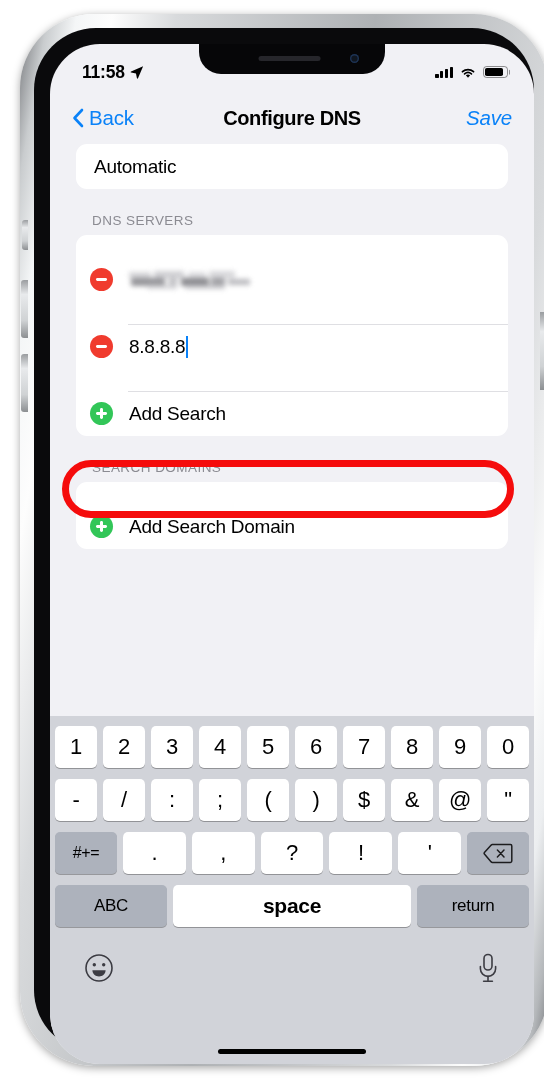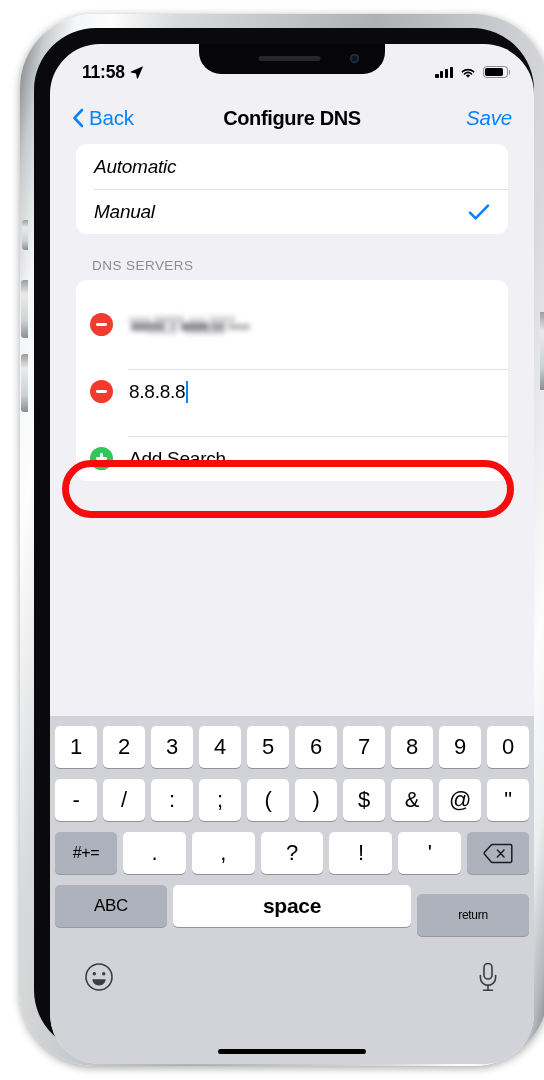--- a/index.html
+++ b/index.html
@@ -207,21 +207,20 @@
   }
   .row {
     position: relative;
     display: flex;
     align-items: center;
     height: 45px;
     padding: 0 18px;
     font-size: 19px;
     color: #000;
     letter-spacing: -.25px;
-    font-style: italic;
   }
   .row + .row::before {
     content: "";
     position: absolute;
     left: 18px; right: 0; top: 0;
     height: 1px;
     background: #dfdfe3;
   }
   .check {
     margin-left: auto;
@@ -359,21 +358,21 @@
   }
   .key.dark {
     background: #adb2bc;
     box-shadow: 0 1px 0 rgba(0,0,0,.28);
   }
   .kb-row.r3 { padding: 0 5px; }
   .kb-row.r3 .key.dark { flex: 0 0 62px; font-size: 16px; }
   .kb-row.r4 { margin-bottom: 8px; }
   .kb-row.r4 .key-abc    { flex: 0 0 112px; font-size: 17px; background: #adb2bc; box-shadow: 0 1px 0 rgba(0,0,0,.28); }
   .kb-row.r4 .key-space  { flex: 1;         font-size: 21px; font-weight: bold; }
-  .kb-row.r4 .key-return { flex: 0 0 112px; font-size: 12px; background: #adb2bc; box-shadow: 0 1px 0 rgba(0,0,0,.28); margin-top: 9px; }
+  .kb-row.r4 .key-return { flex: 0 0 112px; font-size: 17px; background: #adb2bc; box-shadow: 0 1px 0 rgba(0,0,0,.28); }
   .kb-bottom {
     display: flex;
     align-items: center;
     justify-content: space-between;
     padding: 10px 34px 0 34px;
     height: 56px;
   }
 
   
   .home-indicator {
@@ -441,26 +440,20 @@
       </div>
       <div class="nav-title">Configure DNS</div>
       <div class="nav-save">Save</div>
     </div>
 
     <div class="content">
 
       <div class="card">
         <div class="row">
           <span>Automatic</span>
-        </div>
-        <div class="row">
-          <span>Manual</span>
-          <svg class="check" width="22" height="18" viewBox="0 0 22 18">
-            <path d="M2 9.6 7.6 15.4 20 2.6" stroke="#0a82f8" stroke-width="2.6" fill="none" stroke-linecap="round" stroke-linejoin="round"></path>
-          </svg>
         </div>
       </div>
 
       <div class="section-header">DNS SERVERS</div>
       <div class="card">
 
         <div class="editrow">
           <div class="circle-btn circle-minus">
             <div class="bar-h"></div>
           </div>
@@ -489,20 +482,30 @@
 
         <div class="editrow">
           <div class="circle-btn circle-plus" style="position:relative;">
             <div class="bar-h"></div>
               <div class="bar-v"></div>
           </div>
           <span>Add Search</span>
         </div>
       </div>
 
+      <div class="section-header">SEARCH DOMAINS</div>
+      <div class="card">
+        <div class="editrow">
+          <div class="circle-btn circle-plus" style="position:relative;">
+            <div class="bar-h"></div>
+              <div class="bar-v"></div>
+          </div>
+          <span>Add Search Domain</span>
+        </div>
+      </div>
 
       <div class="annotation-oval"></div>
     </div>
 
     <div class="keyboard">
 
       <div class="kb-row r1">
         <div class="key">1</div>
         <div class="key">2</div>
         <div class="key">3</div>

